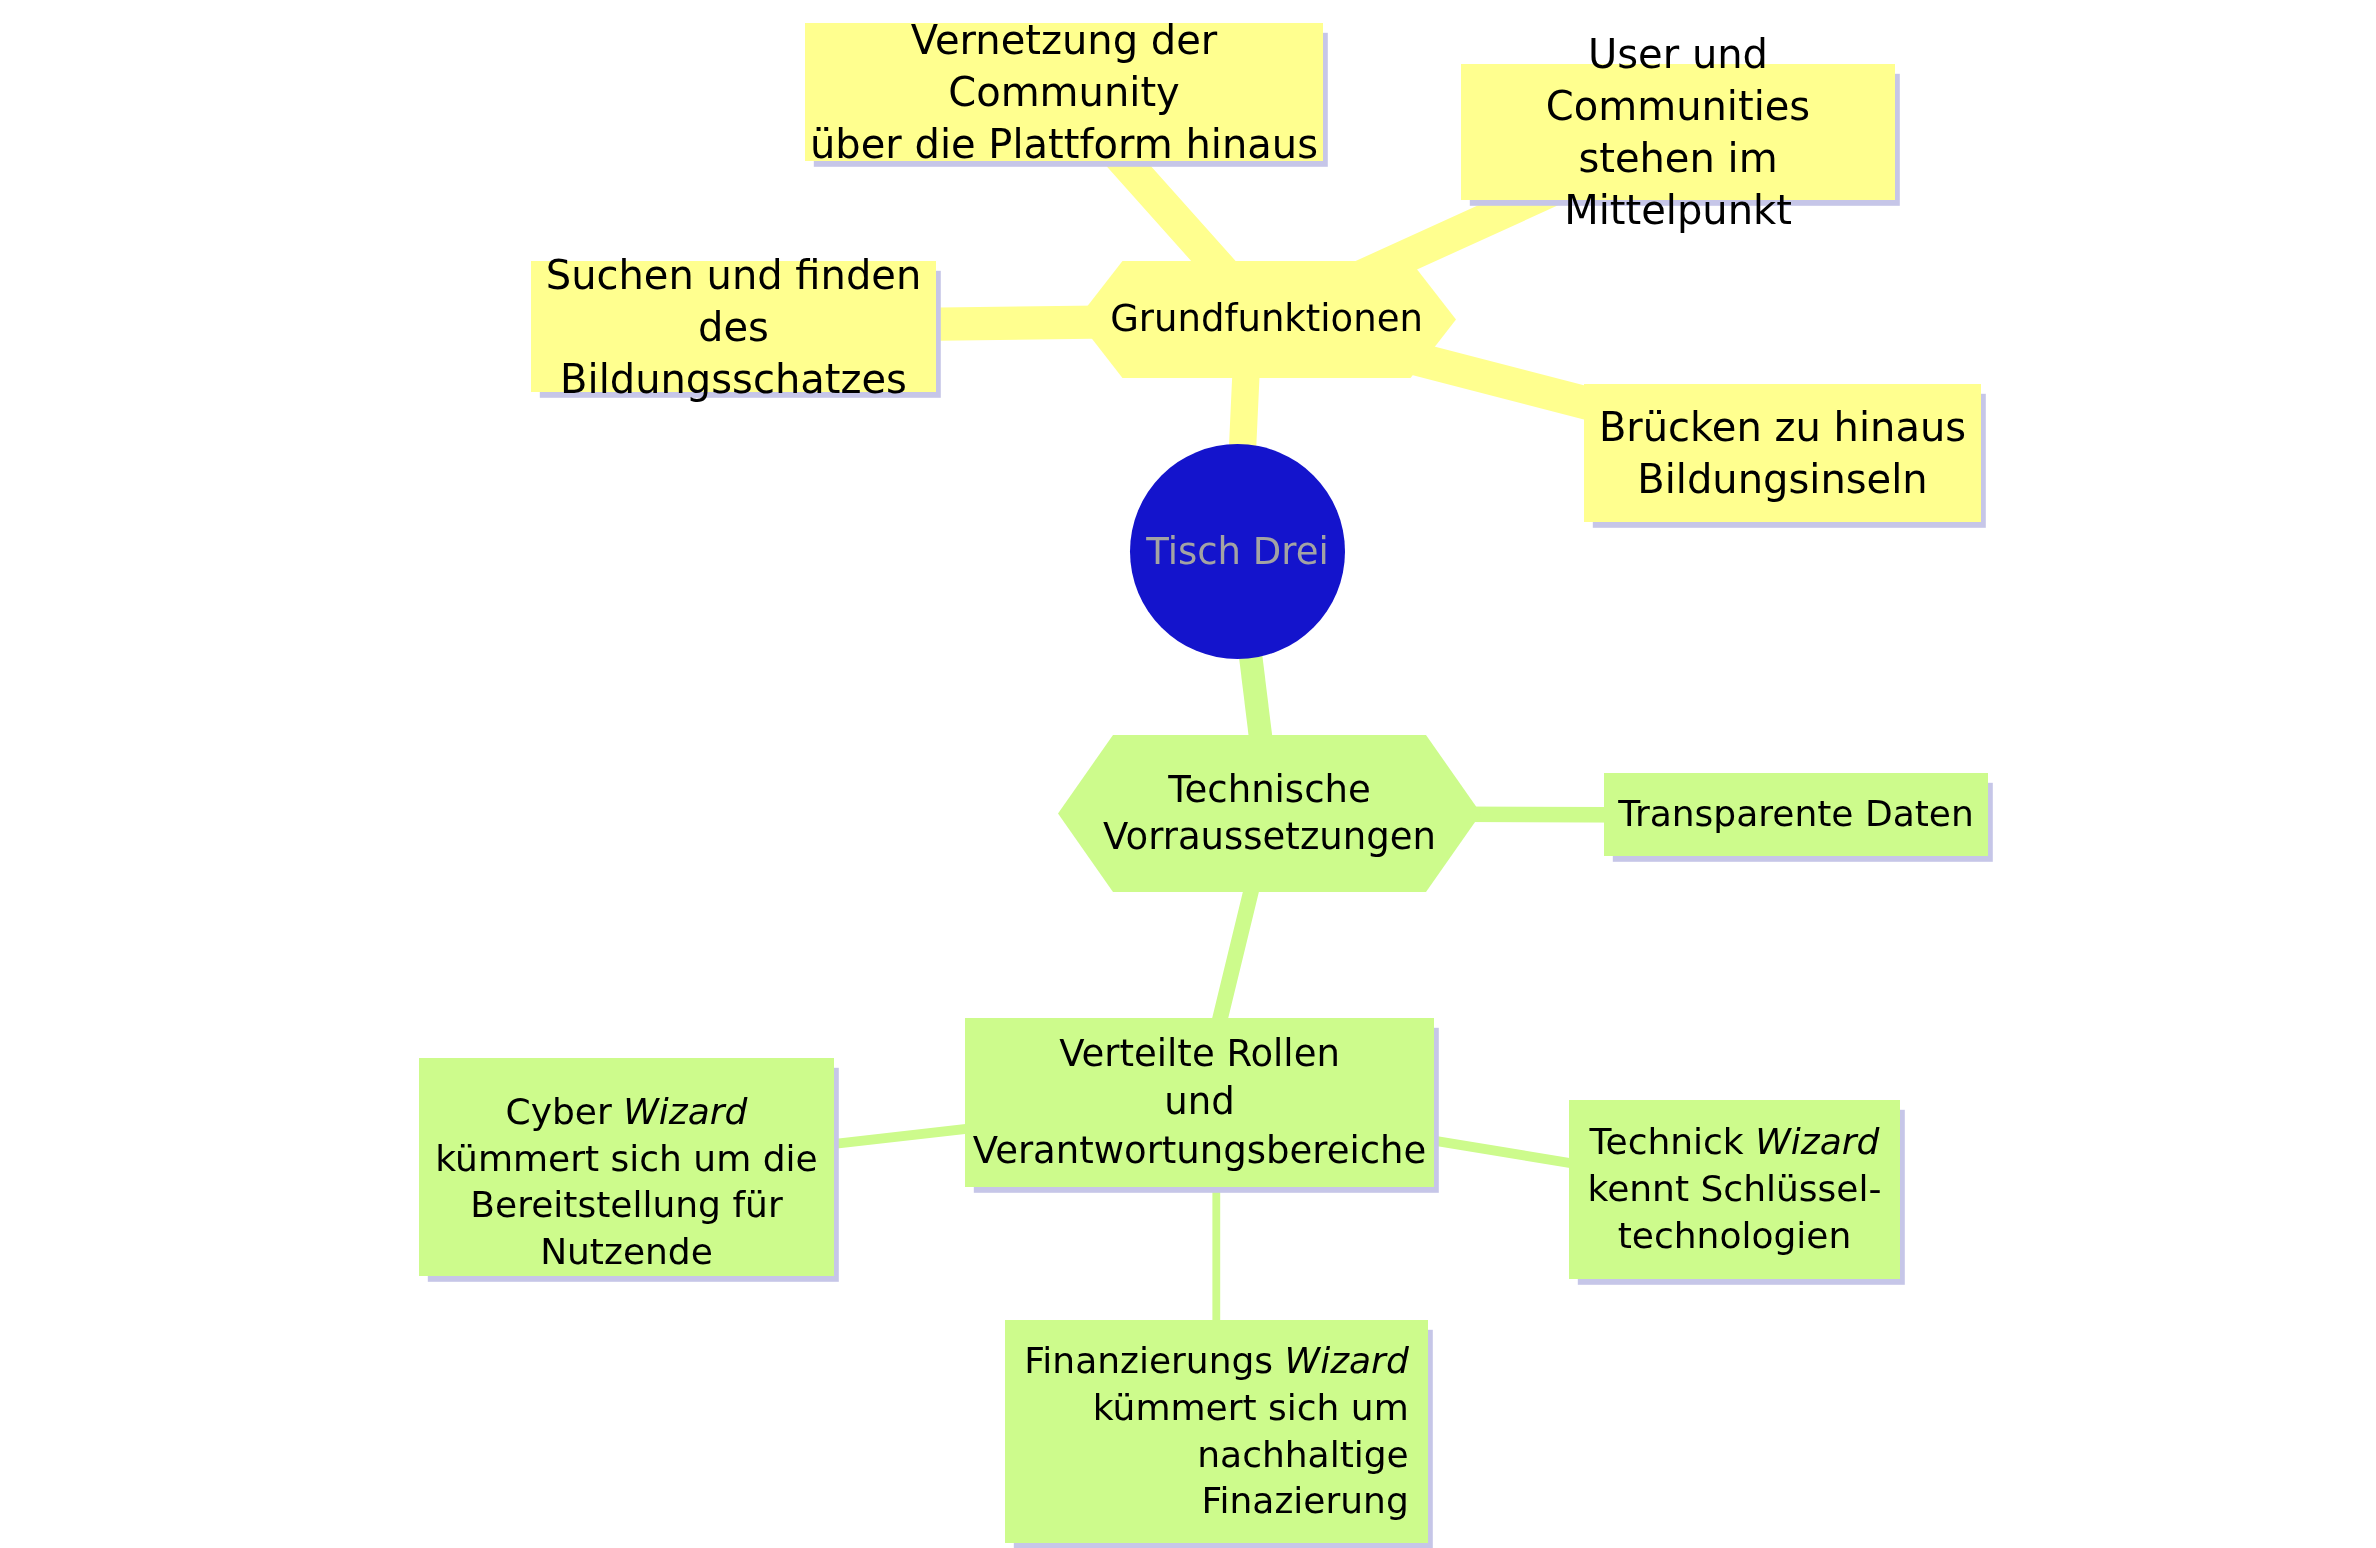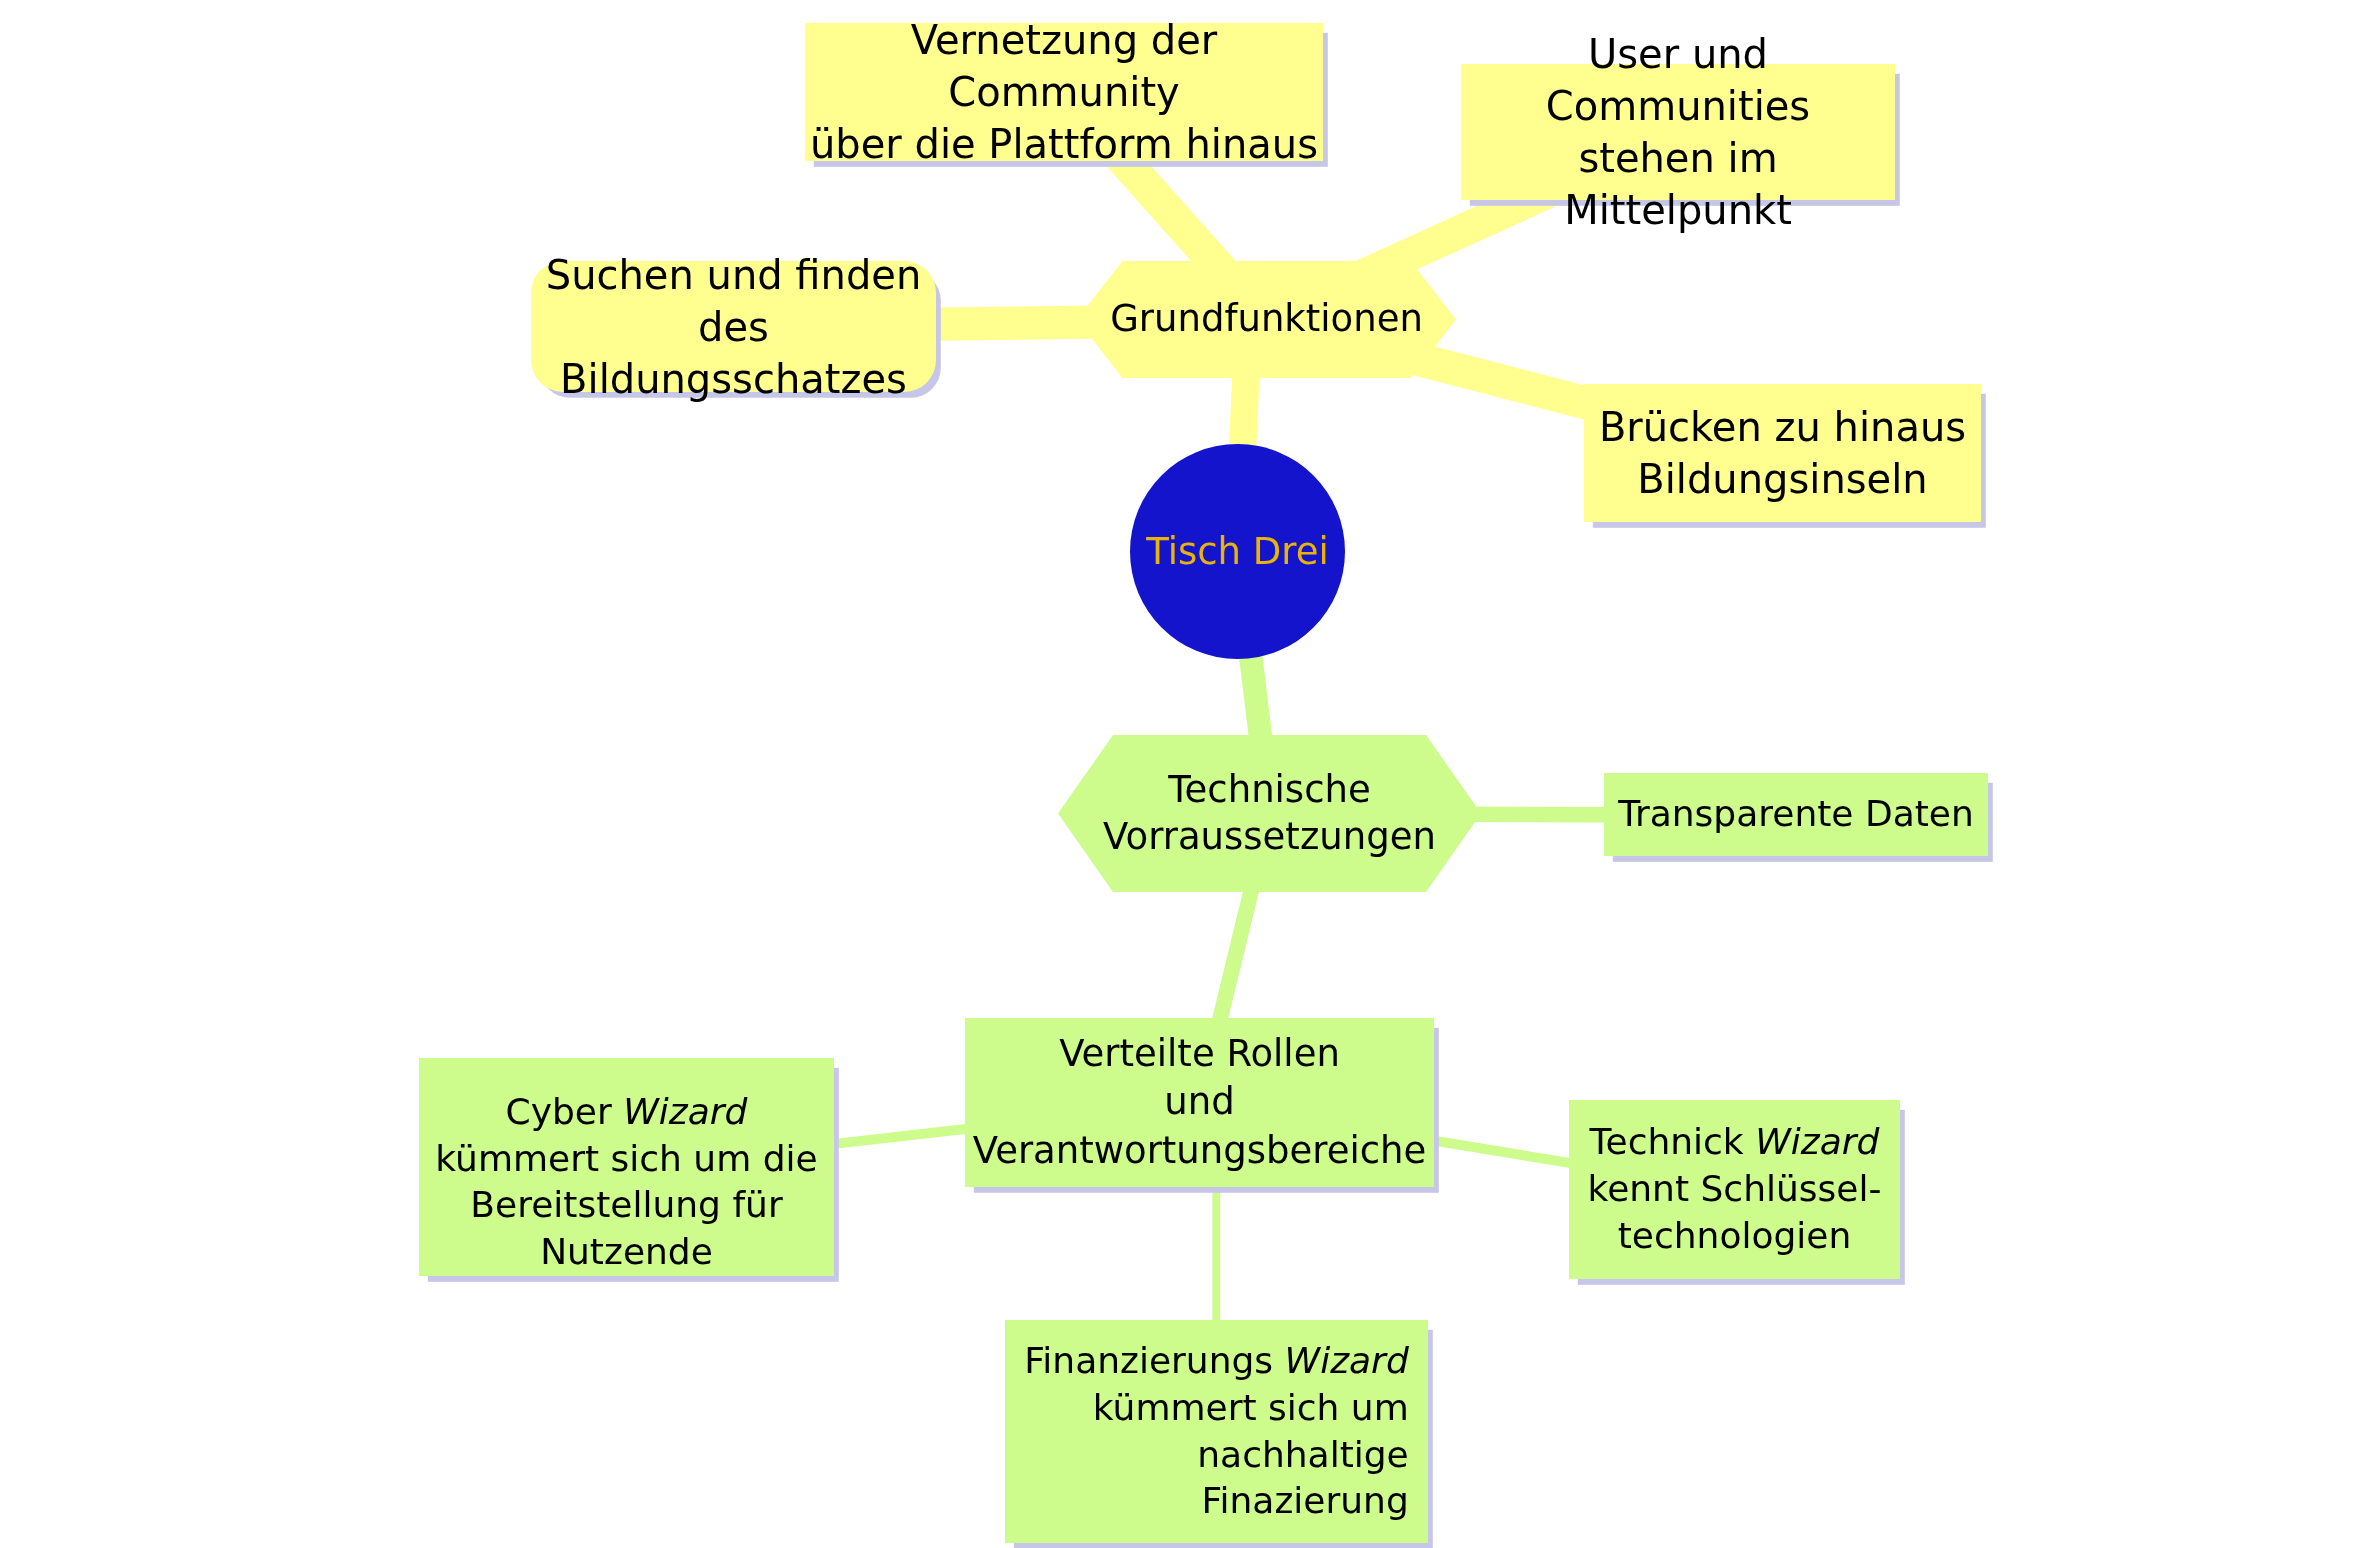--- a/index.html
+++ b/index.html
@@ -53,35 +53,35 @@
   }
   .hex-green {
     background: #CDFB8C;
     font-size: 37px;
     line-height: 1.25;
     clip-path: polygon(0% 50%, 13% 0%, 87% 0%, 100% 50%, 87% 100%, 13% 100%);
   }
   .root-circle {
     background: #1414CC;
     border-radius: 50%;
-    color: #eab308;
+    color: #a3a3a3;
     font-size: 37px;
   }
   .rect-green {
     background: #CDFB8C;
     font-size: 37px;
     line-height: 1.3;
     box-shadow: 6.8px 7.8px 0 -2px #c6c6e8;
   }
   .italic { font-style: italic; }
 
   
   #n-vernetzung   { left: 805px;  top: 23.4px;   width: 518px; height: 138px; }
   #n-user         { left: 1461px; top: 64px;   width: 434px; height: 136px; }
-  #n-suchen       { left: 531px;  top: 261px;  width: 405px; height: 131px; border-radius: 32px; }
+  #n-suchen       { left: 531px;  top: 261px;  width: 405px; height: 131px; }
   #n-grund        { left: 1077px; top: 261px;  width: 379px; height: 117px; }
   #n-bruecken     { left: 1584px; top: 384px;  width: 397px; height: 138px; }
   #n-root         { left: 1130px; top: 444px;  width: 215px; height: 215px; }
   #n-technische   { left: 1058px; top: 735px;  width: 423px; height: 157px; }
   #n-transparente { left: 1604px; top: 773px;  width: 384px; height: 83px;  }
   #n-verteilte    { left: 965px;  top: 1018px; width: 469px; height: 169px; align-items: center; }
   #n-cyber        { left: 419px;  top: 1058px; width: 415px; height: 218px; align-items: flex-end; }
   #n-technick     { left: 1569px; top: 1100px; width: 331px; height: 179px; }
   #n-finanz       { left: 1005px; top: 1320px; width: 423px; height: 223px; text-align: right; }
 </style>

